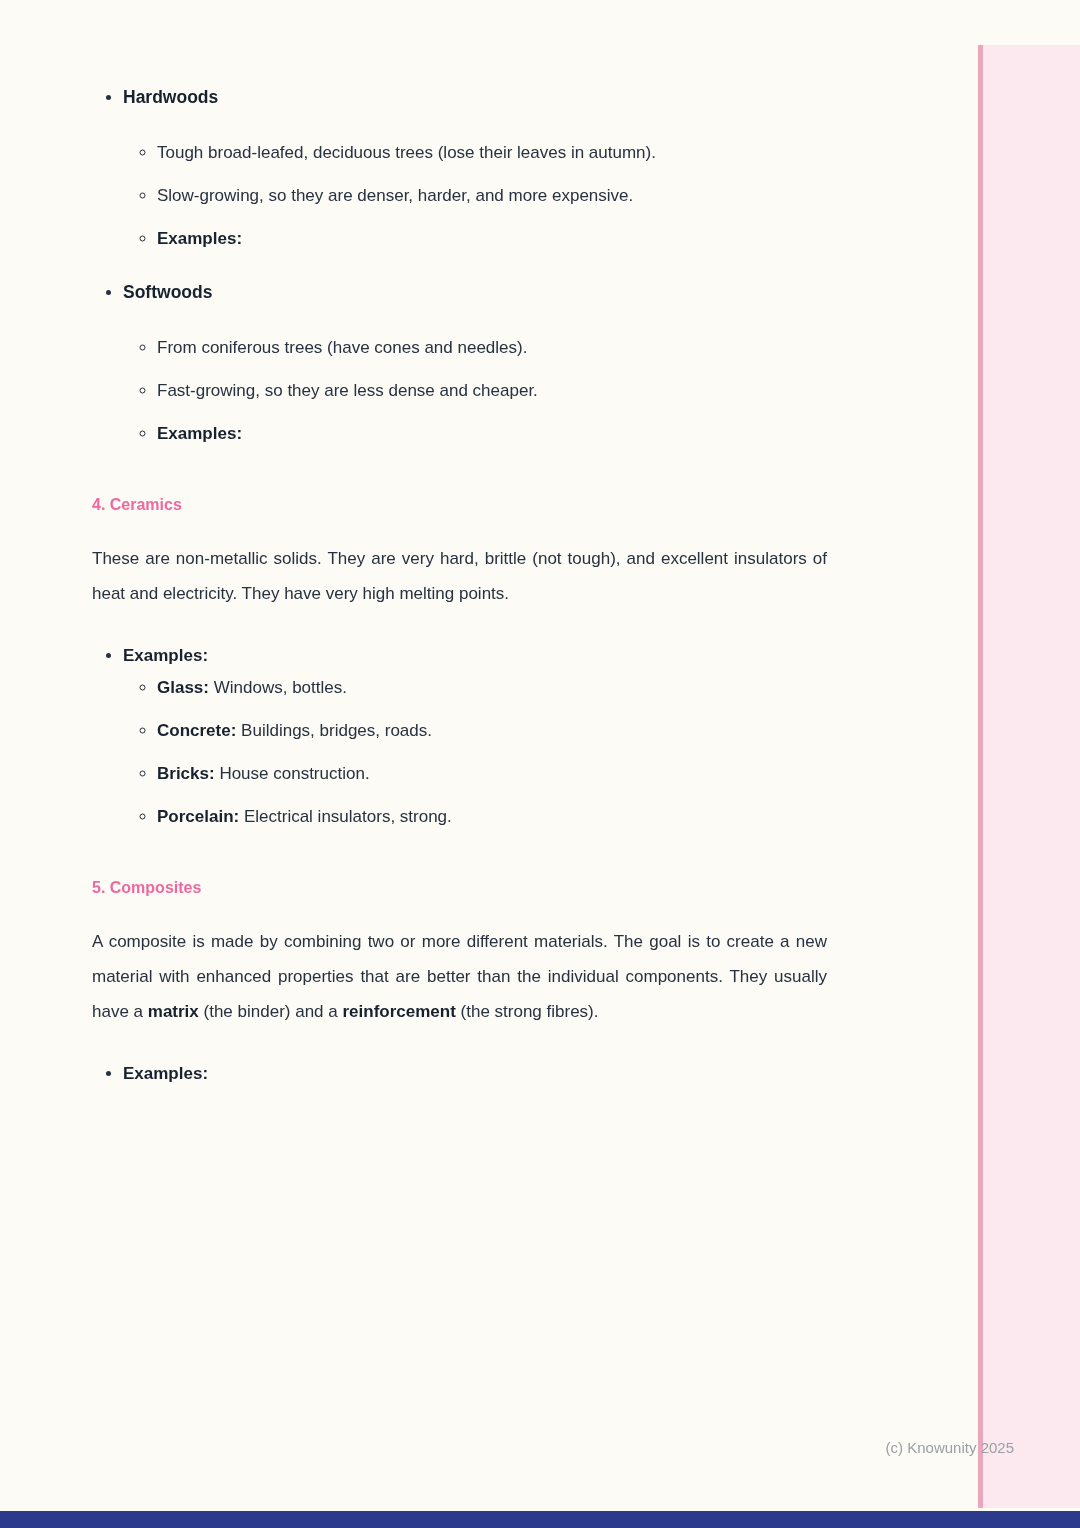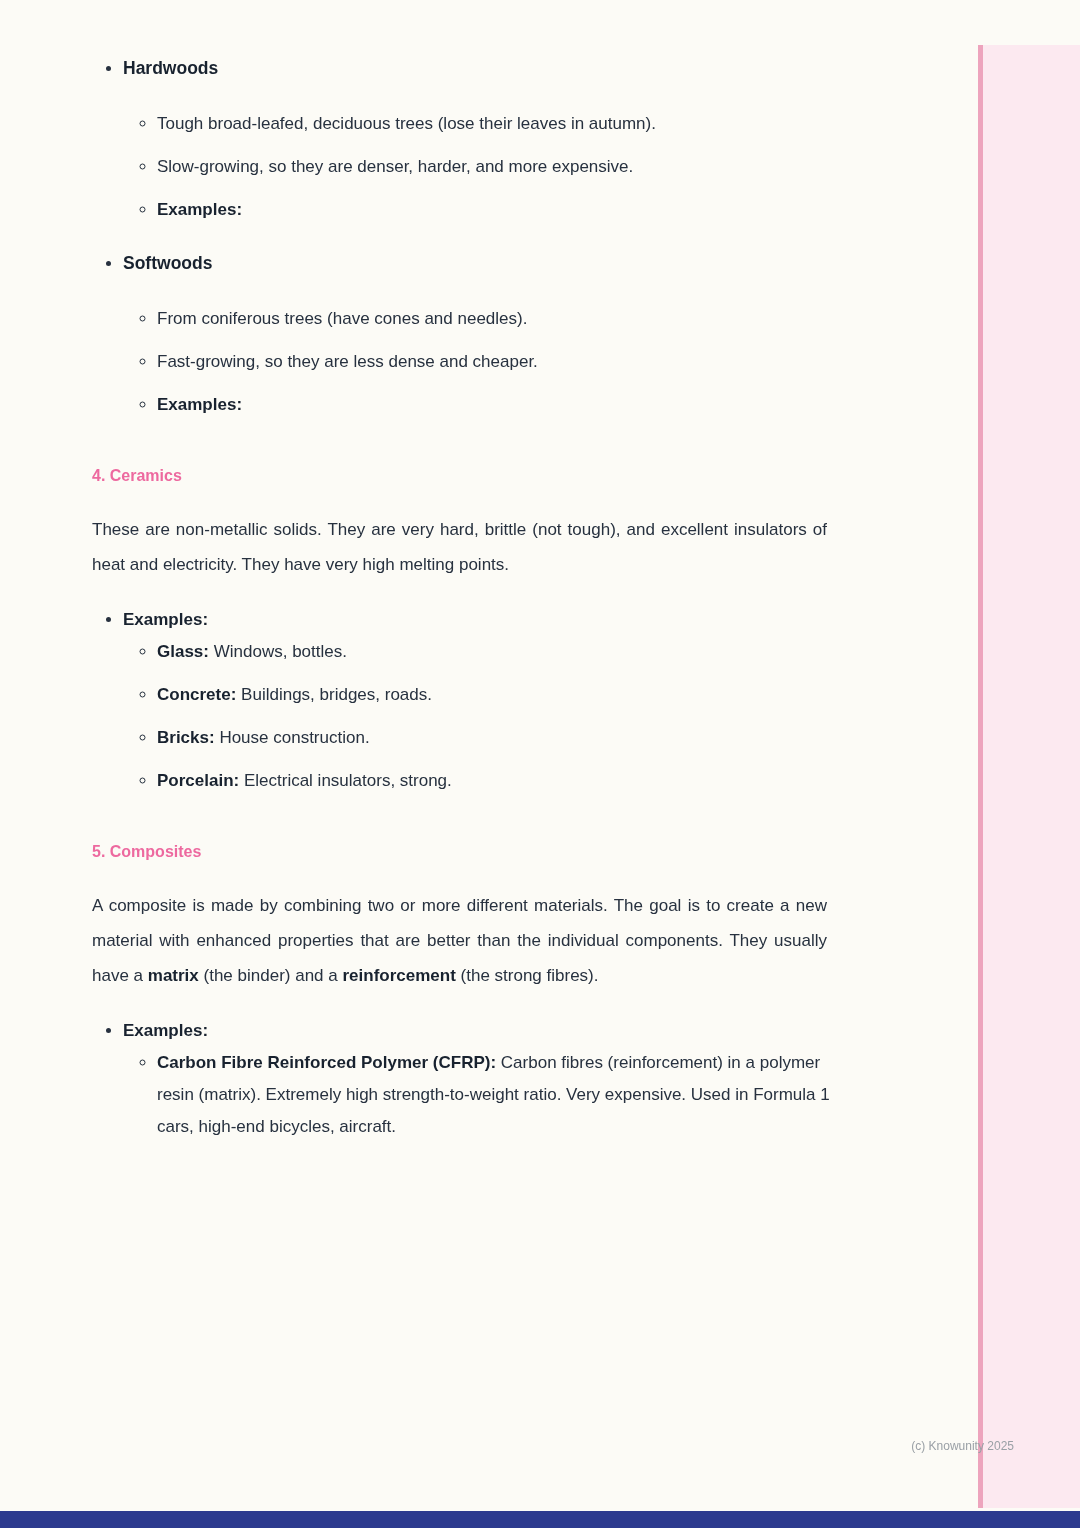--- a/index.html
+++ b/index.html
@@ -33,21 +33,21 @@
     position: absolute;
     top: 0;
     left: 0;
     width: 740px;
     padding: 52px 0 0 92px;
     font-size: 17px;
     line-height: 32px;
   }
   ul { margin: 0; padding: 0; }
   li::marker { color: #27313f; }
-  .l1 { list-style: disc; padding-left: 31px; }
+  .l1 { list-style: disc; padding-left: 31px; margin-top: 29px; }
   .l2 { list-style: circle; padding-left: 34px; }
   .l3 { list-style: circle; padding-left: 33px; }
   .l1 > li { margin-bottom: 21px; }
   .l1 > li:last-child { margin-bottom: 0; }
   .l2 > li { margin-bottom: 11px; }
   .l2 > li:last-child { margin-bottom: 0; }
   .l3 > li { margin-bottom: 14px; }
   .l3 > li:last-child { margin-bottom: 0; }
   .b { font-weight: 700; color: #18222f; }
   .title { display: inline-block; margin-bottom: 24px; font-size: 17.5px; }
@@ -61,21 +61,21 @@
   p.just {
     text-align: justify;
     line-height: 35px;
     margin: 0 0 22px 0;
     width: 735px;
   }
   .watermark {
     position: absolute;
     top: 1439px;
     right: 66px;
-    font-size: 12px;
+    font-size: 15px;
     color: #9aa0a6;
   }
 </style>
 </head>
 <body>
 
 <div class="page">
 
   <div class="stripe"></div>
 
@@ -133,26 +133,20 @@
       </li>
     </ul>
 
     <h2 class="section">5. Composites</h2>
 
     <p class="just"><span>A composite is made by combining two or more different materials. The goal is to create a new material with enhanced properties that are better than the individual components. They usually have a </span><span class="b">matrix</span><span> (the binder) and a </span><span class="b">reinforcement</span><span> (the strong fibres).</span></p>
 
     <ul class="l1">
       <li>
         <span class="b">Examples:</span>
-        <ul class="l2">
-          <li>
-            <span class="b">Carbon Fibre Reinforced Polymer (CFRP):</span>
-            <span>Carbon fibres (reinforcement) in a polymer resin (matrix). Extremely high strength-to-weight ratio. Very expensive. Used in Formula 1 cars, high-end bicycles, aircraft.</span>
-          </li>
-        </ul>
       </li>
     </ul>
 
   </div>
 
   <div class="watermark">(c) Knowunity 2025</div>
 
   <div class="bottom-bar"></div>
 
 </div>

